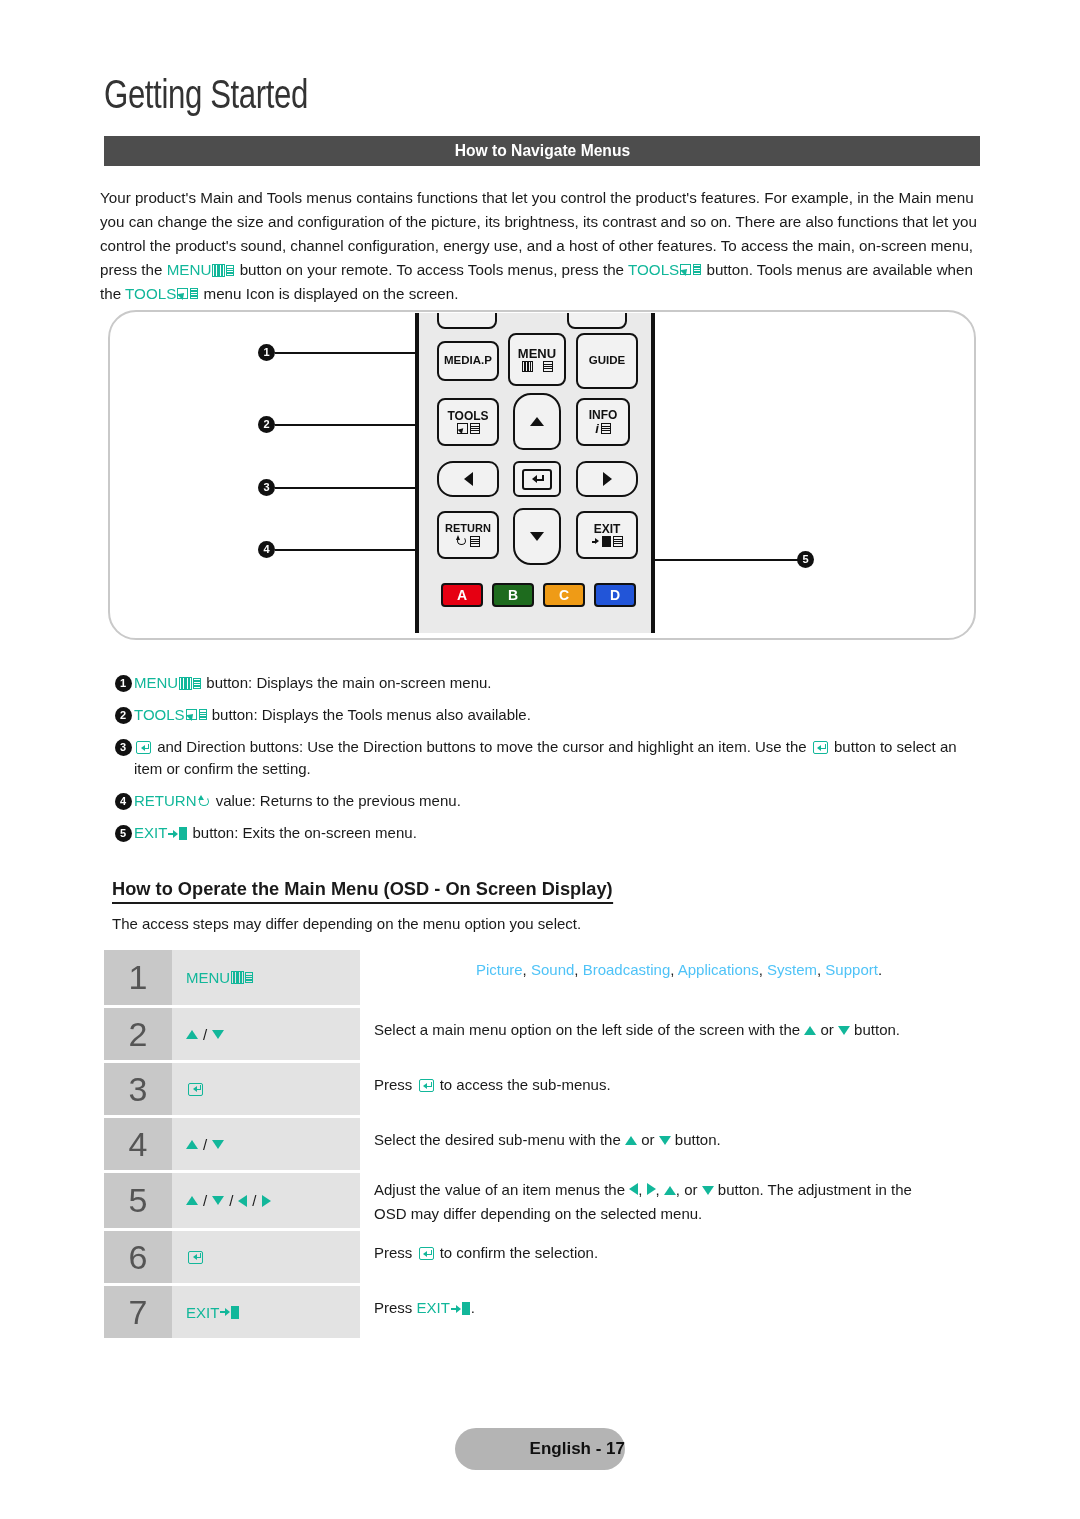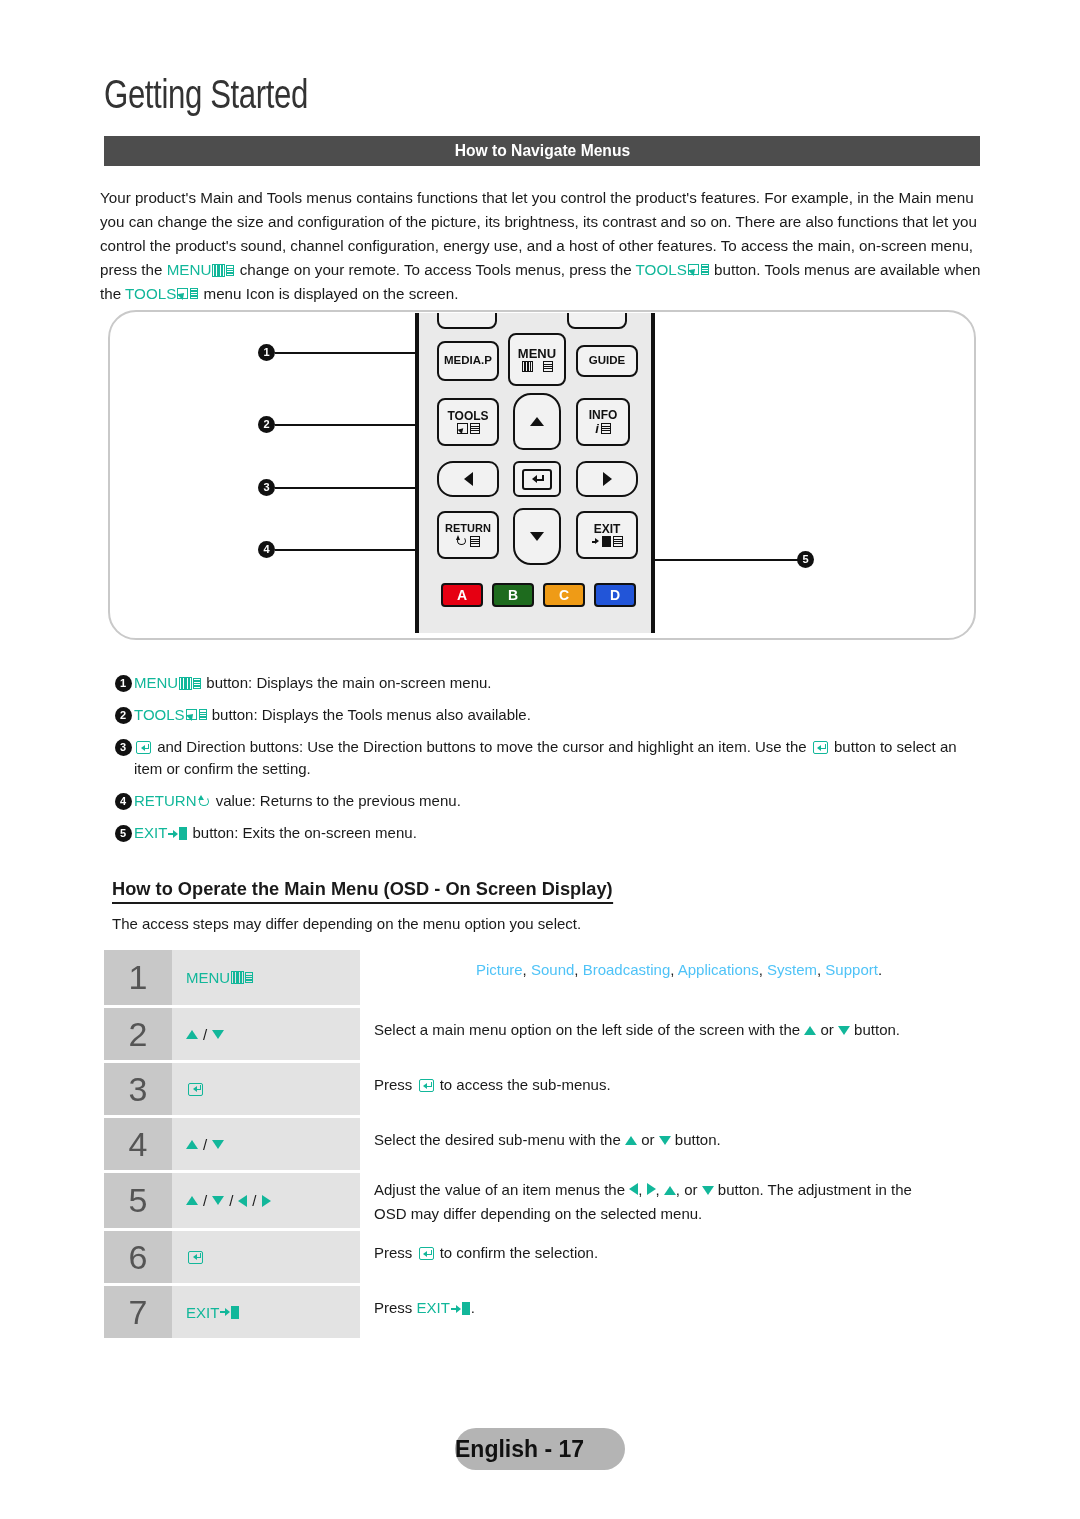--- a/index.html
+++ b/index.html
@@ -405,43 +405,43 @@
 
   
   .footer {
     position: absolute;
     left: 455px;
     top: 1428px;
     width: 170px;
     height: 42px;
     background: #b4b4b4;
     border-radius: 21px;
-    display: flex; align-items: center; justify-content: flex-start;
-    font-size: 23px;
+    display: flex; align-items: center; justify-content: flex-end;
+    font-size: 17px;
     font-weight: bold;
     color: #111;
   }
 </style>
 </head>
 <body>
 
 <div class="page">
 
   <div class="chapter-title">Getting Started</div>
 
   <div class="section-bar">
     <span>How to Navigate Menus</span>
   </div>
 
   <div class="intro">
     <p>
       <span>Your product's Main and Tools menus contains functions that let you control the product's features. For example, in the</span>
       <span>Main menu you can change the size and configuration of the picture, its brightness, its contrast and so on. There are</span>
       <span>also functions that let you control the product's sound, channel configuration, energy use, and a host of other features.</span>
-      <span>To access the main, on-screen menu, press the </span><span class="tl">MENU</span><span class="ico ico-menu"><span class="bars"></span><span class="sq"></span></span><span> change on your remote. To access Tools menus, press the</span>
+      <span>To access the main, on-screen menu, press the </span><span class="tl">MENU</span><span class="ico ico-menu"><span class="bars"></span><span class="sq"></span></span><span> button on your remote. To access Tools menus, press the</span>
       <span class="tl">TOOLS</span><span class="ico ico-tools"><span class="box"></span><span class="arr"></span><span class="sq2"></span></span><span> button. Tools menus are available when the </span><span class="tl">TOOLS</span><span class="ico ico-tools"><span class="box"></span><span class="arr"></span><span class="sq2"></span></span><span> menu Icon is displayed on the screen.</span>
     </p>
   </div>
 
   <div class="diagram"></div>
 
   <div class="callout-line" style="left:275px; top:352px; width:200px;"></div>
   <div class="callout-line" style="left:275px; top:424px; width:200px;"></div>
   <div class="callout-line" style="left:275px; top:487px; width:200px;"></div>
   <div class="callout-line" style="left:275px; top:549px; width:200px;"></div>
@@ -477,21 +477,21 @@
       <span class="glyph-row">
         <span class="bico bico-menubars">
             <i></i>
           </span>
         <span class="bico bico-list">
             <i></i>
           </span>
       </span>
     </div>
 
-    <div class="rbtn" style="left:157px; top:32px; width:62px; height:32px;text-align:center;">
+    <div class="rbtn" style="left:157px; top:20px; width:62px; height:56px;text-align:center;">
       <span>GUIDE</span>
     </div>
 
     <div class="rbtn" style="left:18px; top:85px; width:62px; height:48px;">
       <span style="font-size:12px;">TOOLS</span>
       <span class="glyph-row">
         <span class="bico bico-toolsq"></span>
         <span class="bico bico-list">
             <i></i>
           </span>

